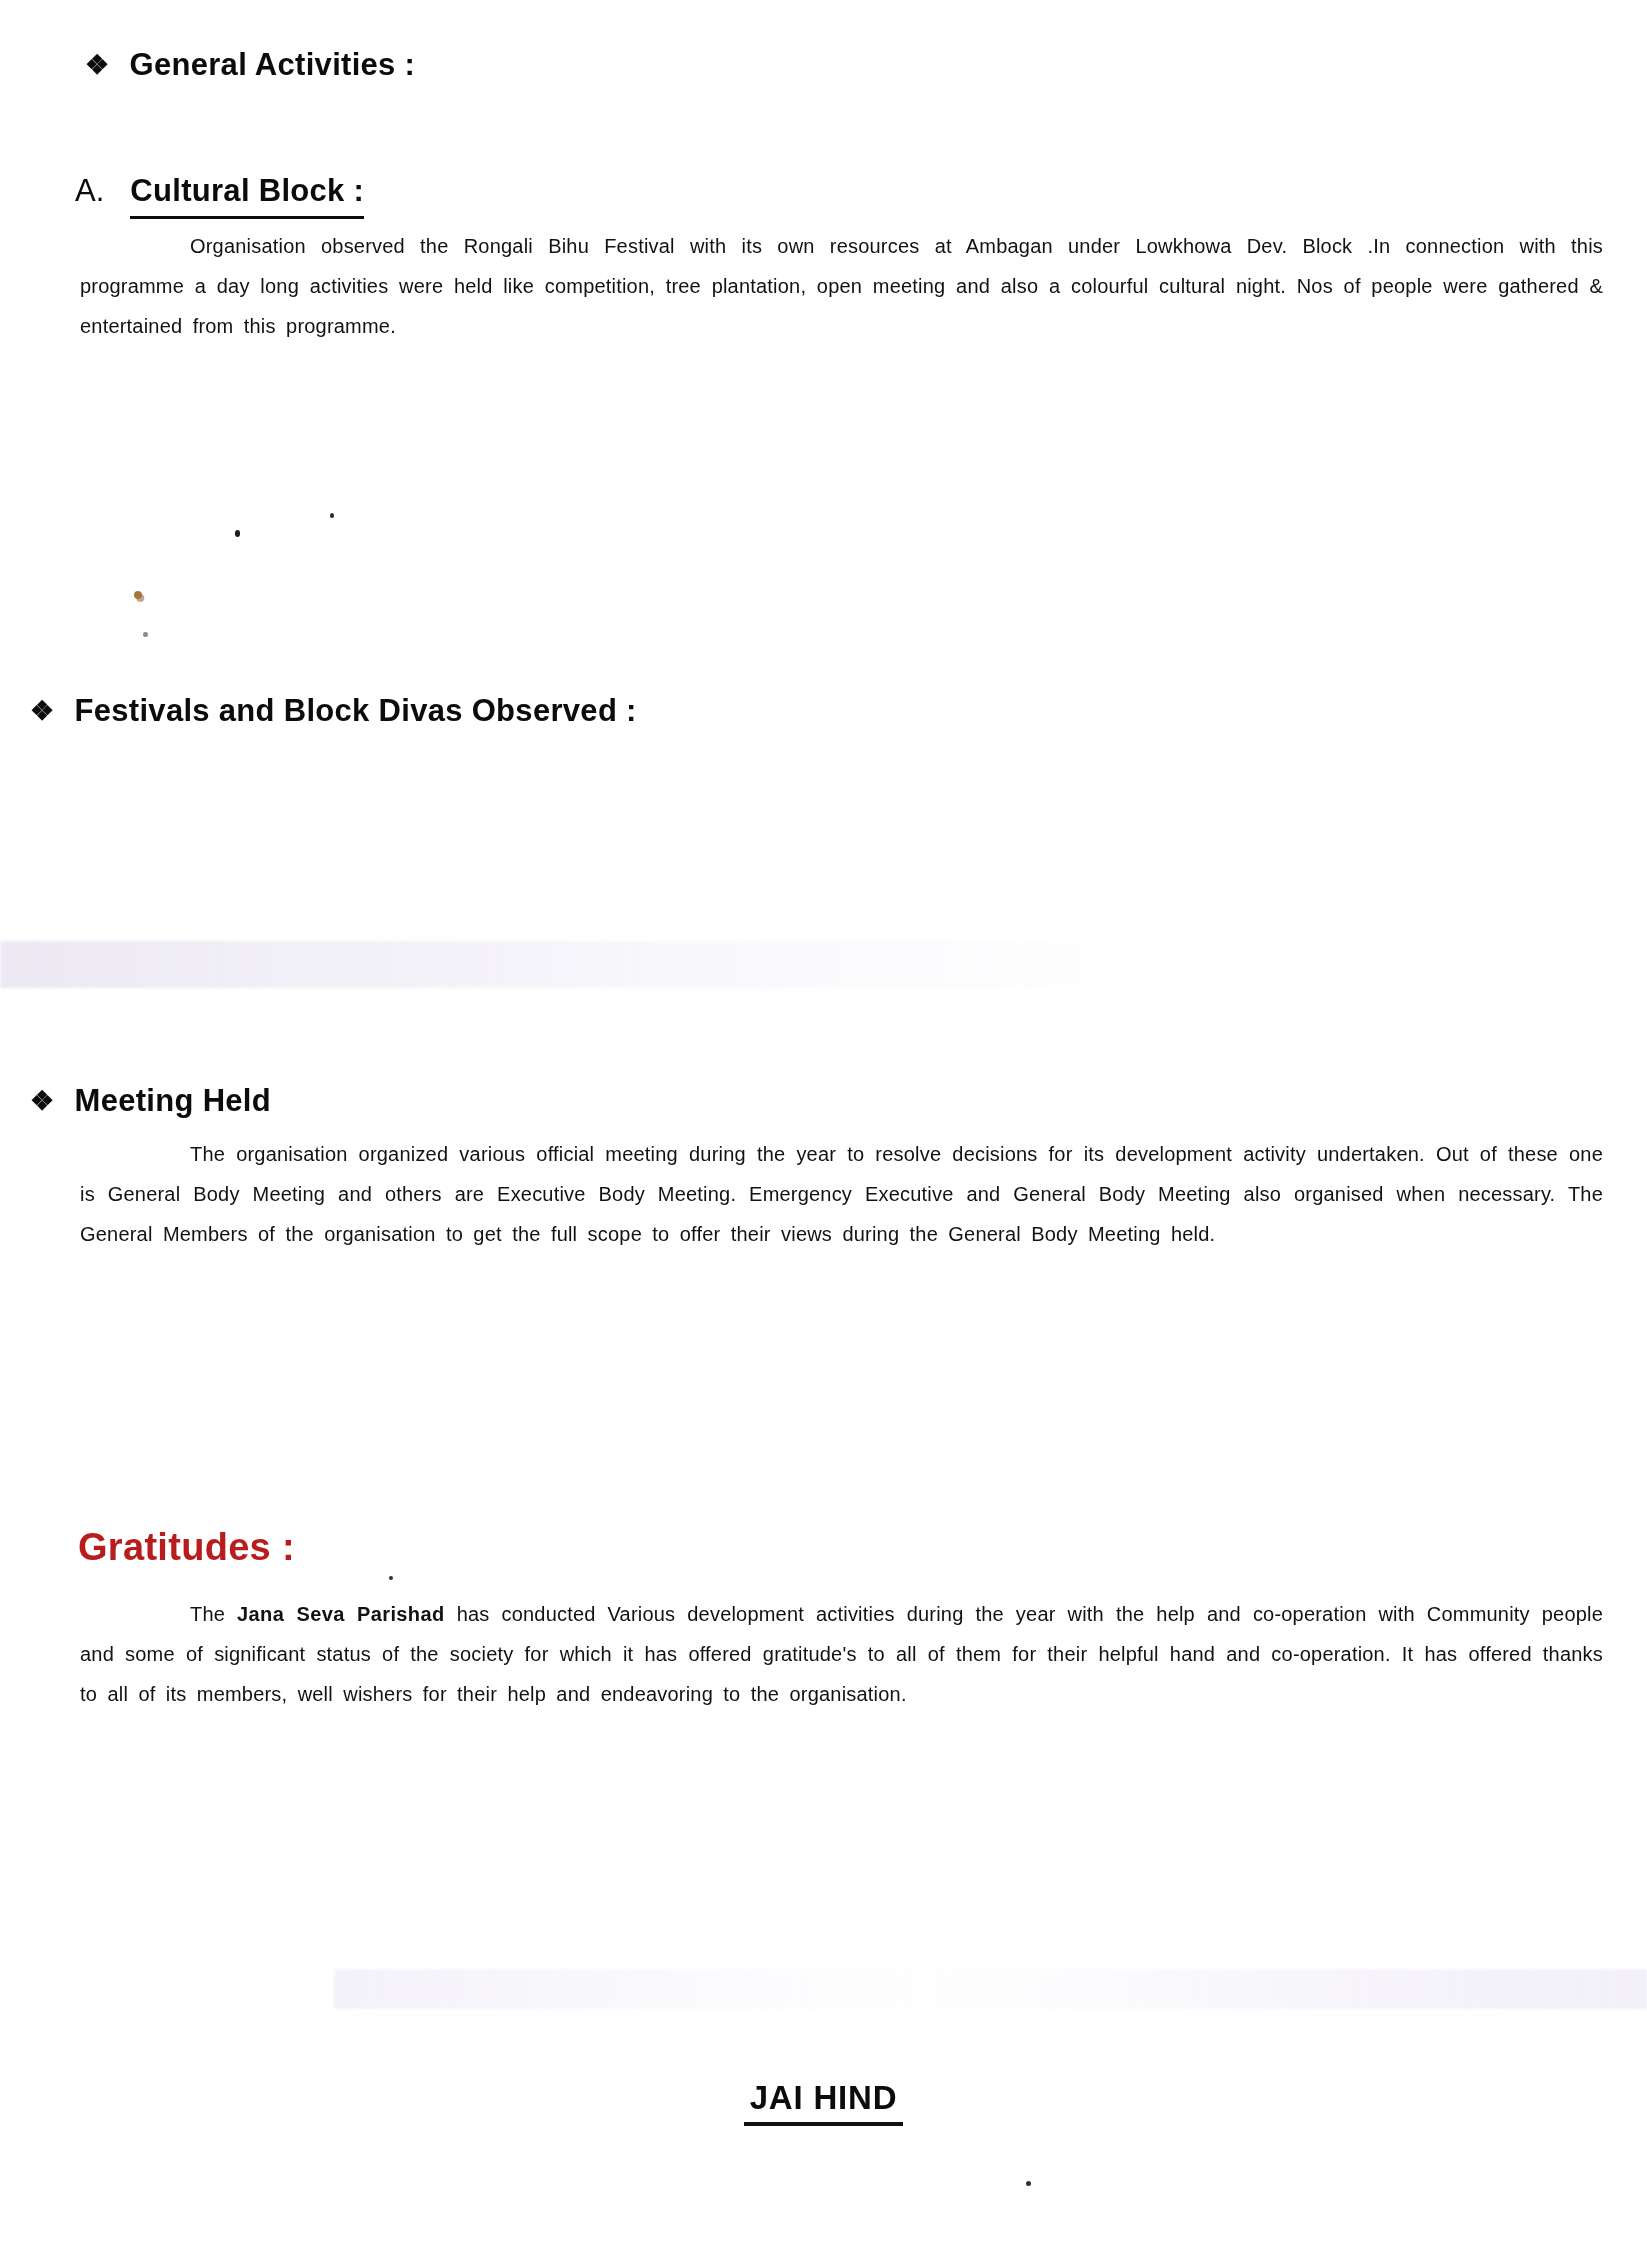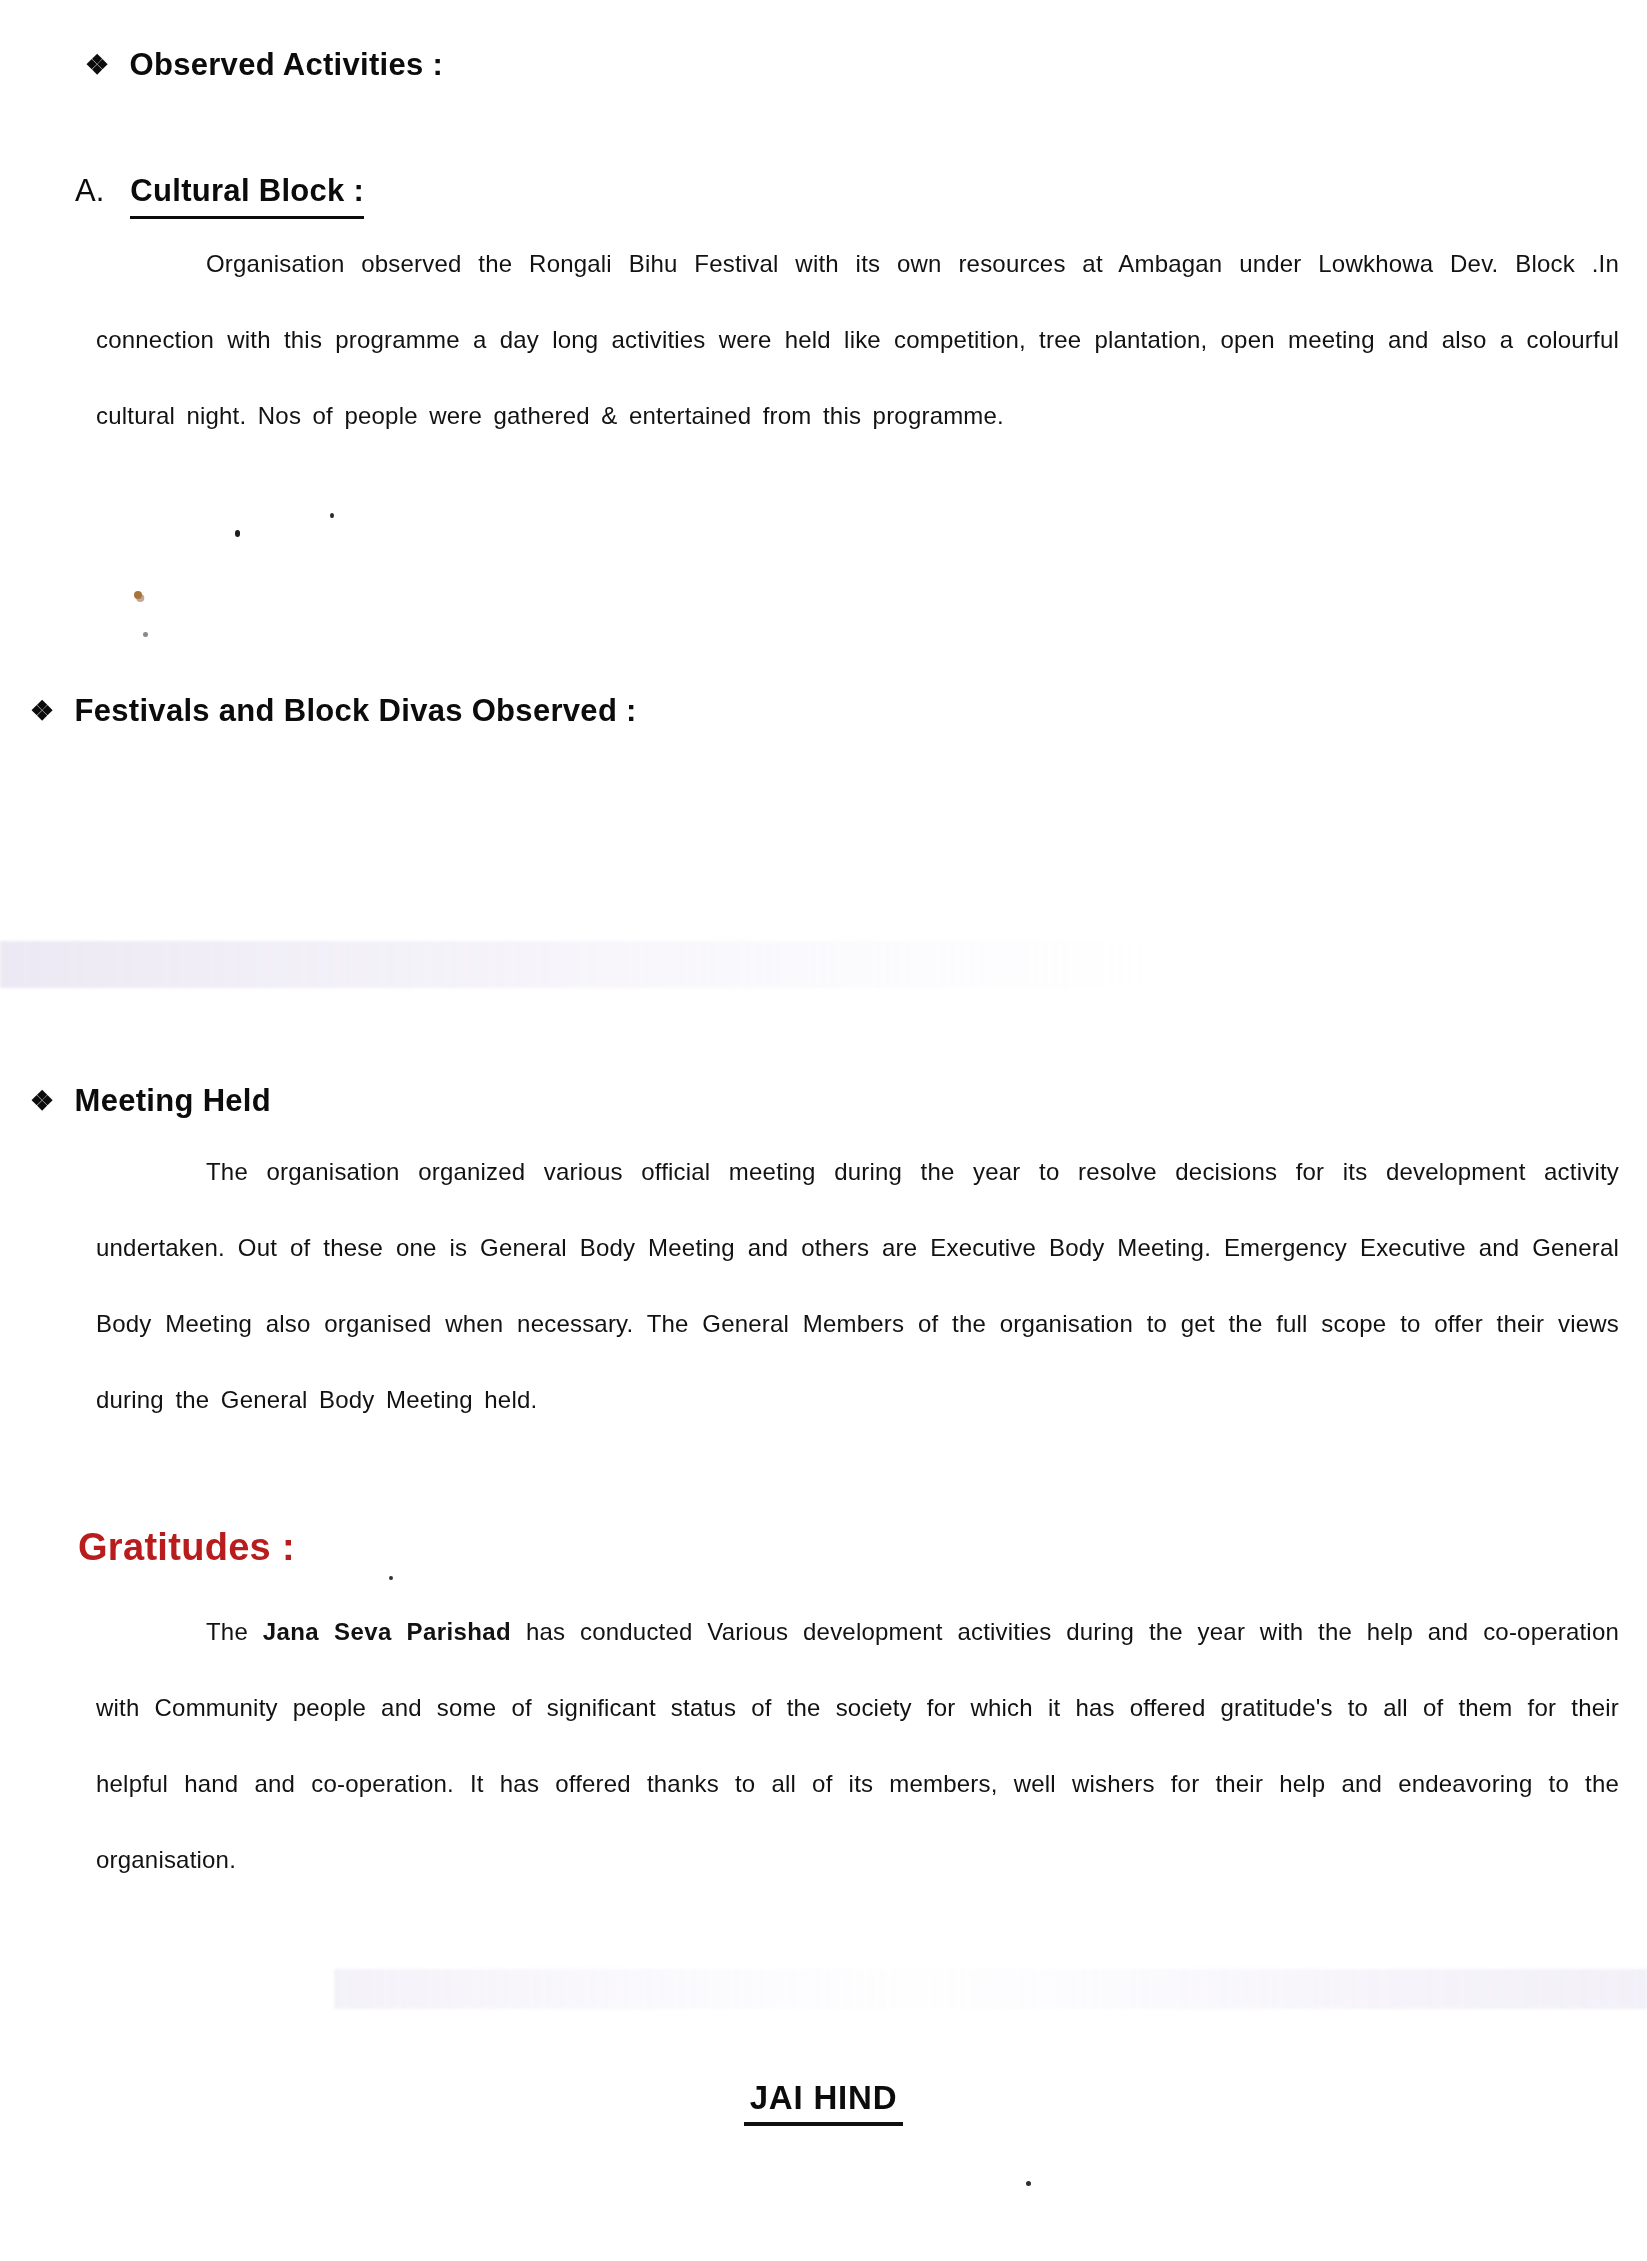--- a/index.html
+++ b/index.html
@@ -48,22 +48,22 @@
     white-space: nowrap;
   }
   .lettered-heading .letter { font-weight: normal; }
   .lettered-heading .title  {
     font-weight: bold; letter-spacing: 0.3px;
     border-bottom: 3.8px solid #0c0c0c; padding-bottom: 6.8px;
   }
 
   .para {
     position: absolute;
-    left: 96px; width: 1523px;
-    font-size: 24px; line-height: 76px;
+    left: 80px; width: 1523px;
+    font-size: 20px; line-height: 40px;
     letter-spacing: 0.2px; word-spacing: 4.6px;
     text-align: justify;
     text-indent: 110px;
     color: #121212;
   }
   .para b { letter-spacing: 0.4px; }
 
   .big-heading {
     position: absolute;
     font-weight: bold; font-size: 38px; letter-spacing: 0.3px;
@@ -90,21 +90,21 @@
   <div class="scan-band band-2"></div>
   <div class="speck" style="top:530px;left:235px;width:5.3px;height:6.8px;background:#1c1c1c;"></div>
   <div class="speck" style="top:513px;left:330px;width:3.8px;height:5.3px;background:#2a2a2a;"></div>
   <div class="speck" style="top:591px;left:134px;width:8.4px;height:8.4px;background:#a9743c;box-shadow:2.3px 3px 0 rgba(140,80,40,0.5);"></div>
   <div class="speck" style="top:632px;left:143px;width:4.6px;height:4.6px;background:#8a8a8a;"></div>
   <div class="speck" style="top:1576px;left:389px;width:3.8px;height:3.8px;background:#333333;"></div>
   <div class="speck" style="top:2181px;left:1026px;width:5.3px;height:5.3px;background:#2f2f2f;"></div>
 
   <div class="bullet-heading" style="top:47px;left:85px;">
     <span class="bullet-glyph">❖</span>
-    <span>Observed Activities :</span>
+    <span>General Activities :</span>
   </div>
 
   <div class="lettered-heading" style="top:173px;left:75px;">
     <span class="letter">A.</span>
     <span class="title">Cultural Block :</span>
   </div>
 
   <p class="para" style="top:226px;">Organisation observed the Rongali Bihu Festival with its own resources at Ambagan under Lowkhowa Dev. Block .In connection with this programme a day long activities were held like competition, tree plantation, open meeting and also a colourful cultural night. Nos of people were gathered &amp; entertained from this programme.</p>
 
   <div class="bullet-heading" style="top:693px;left:30px;">

